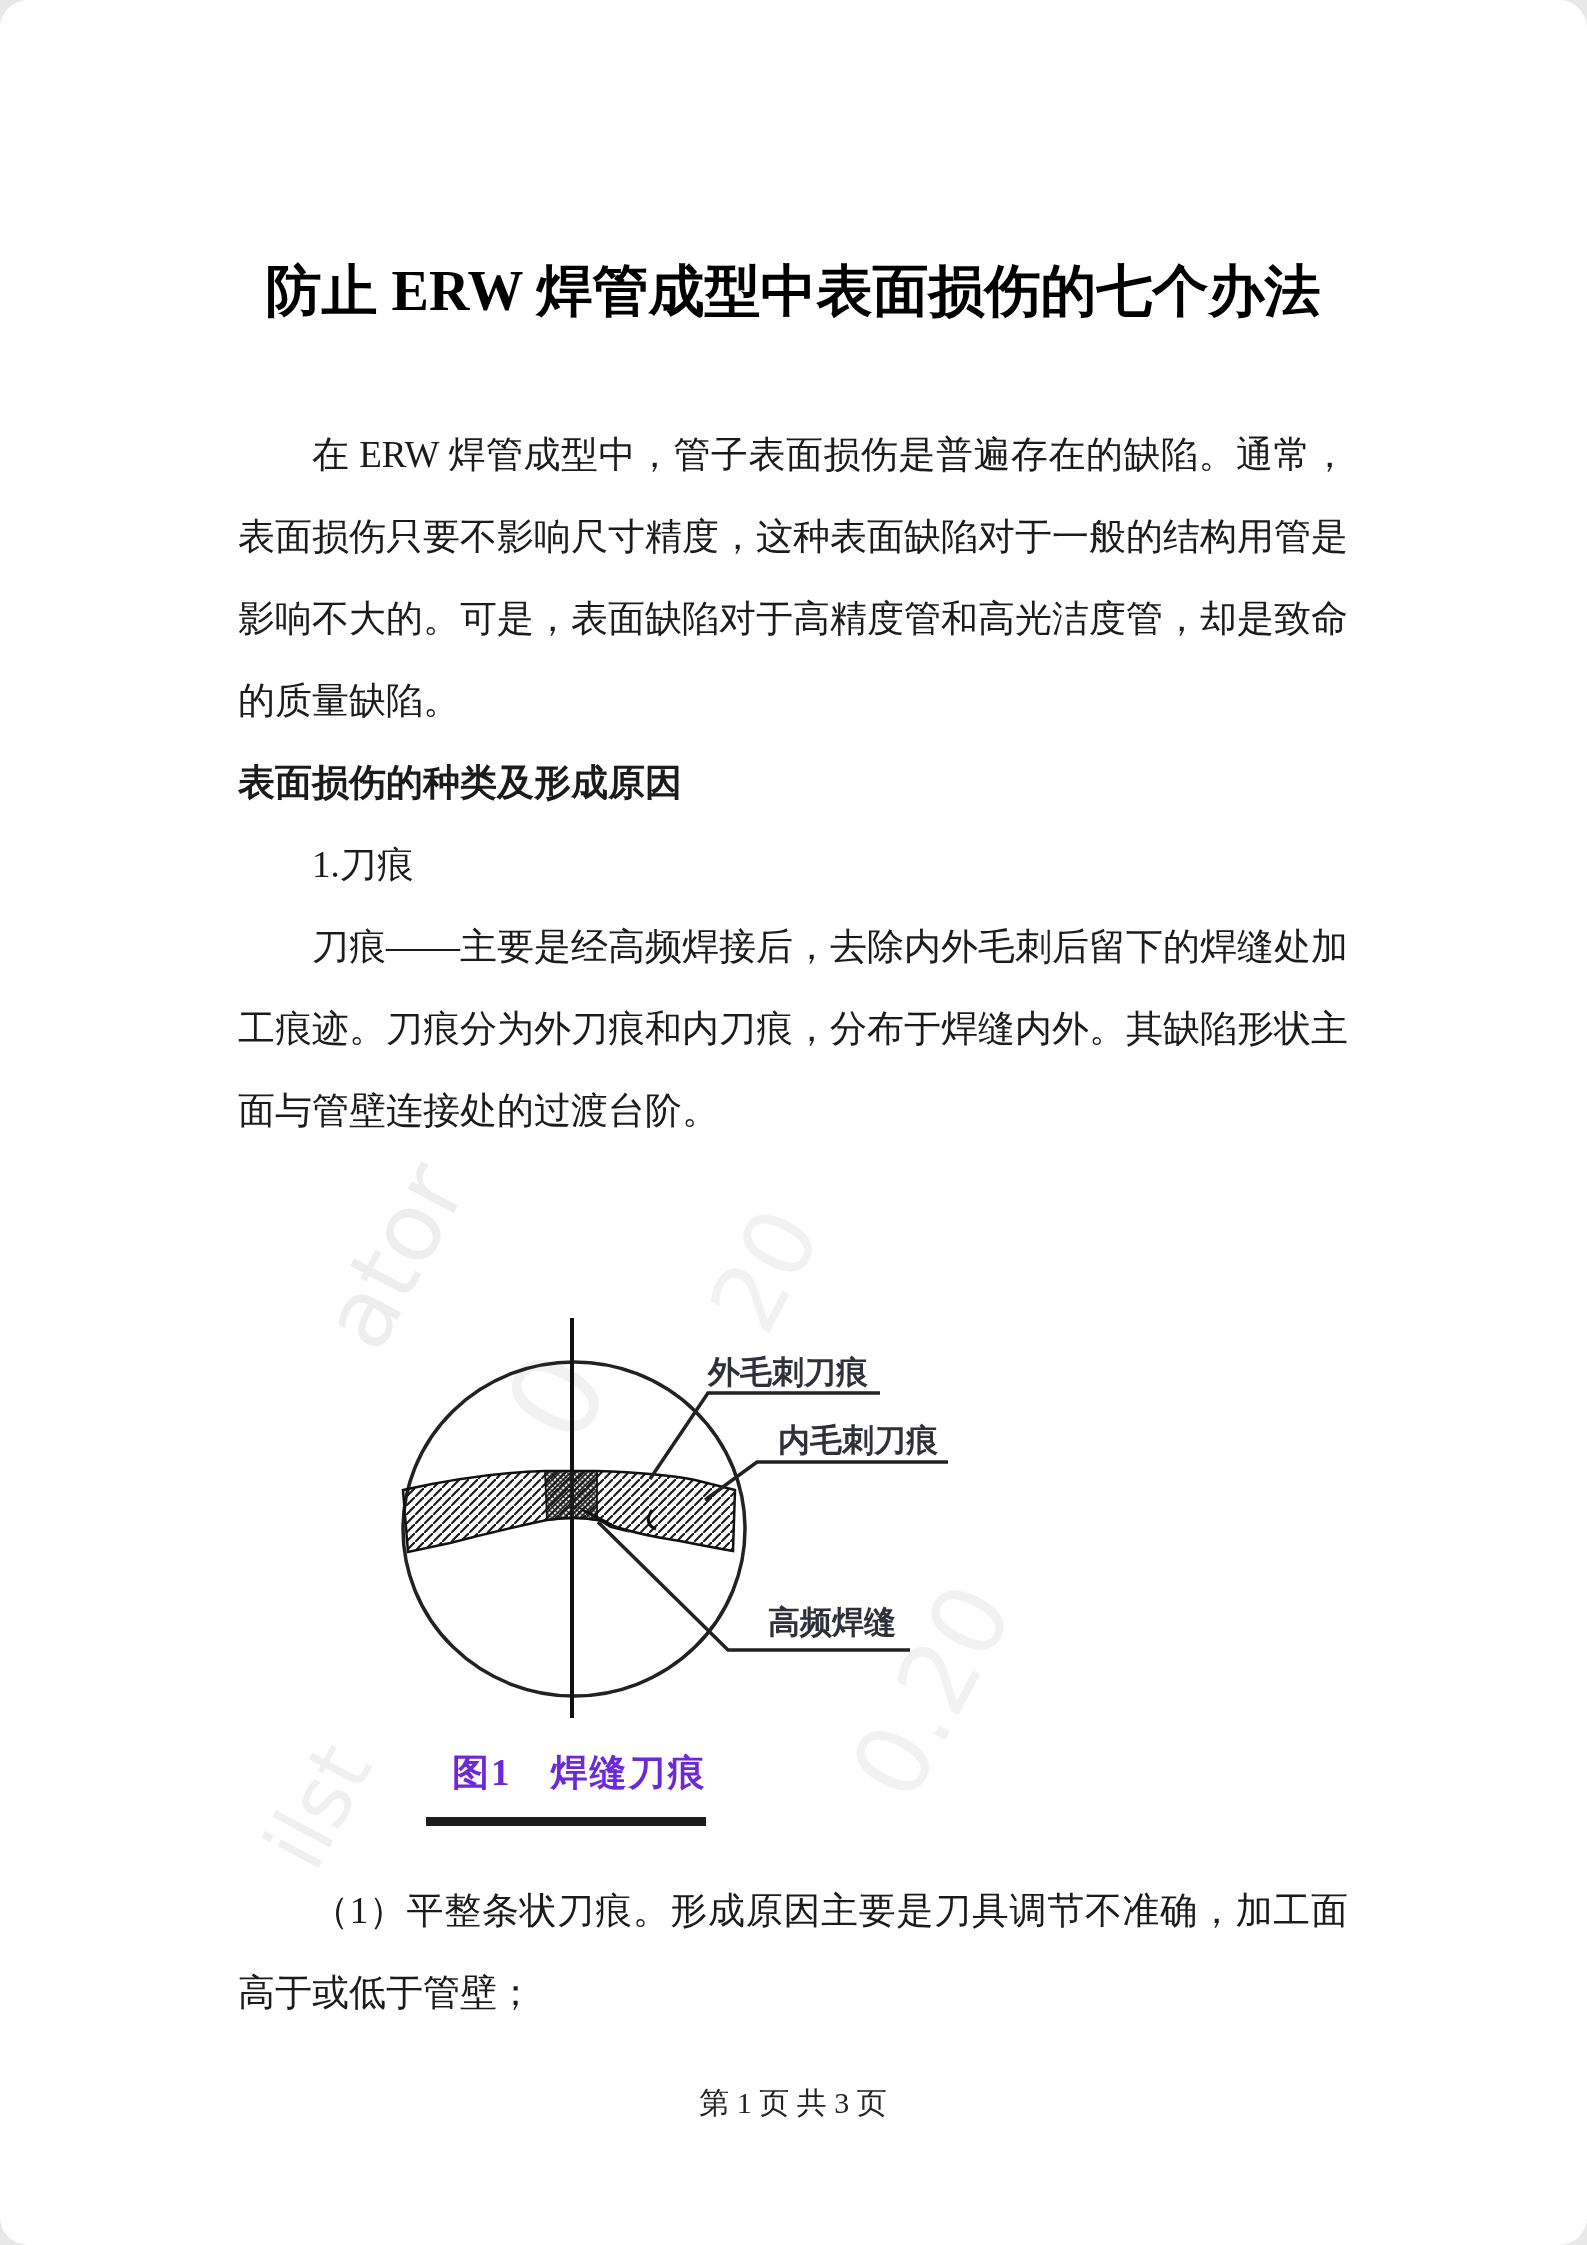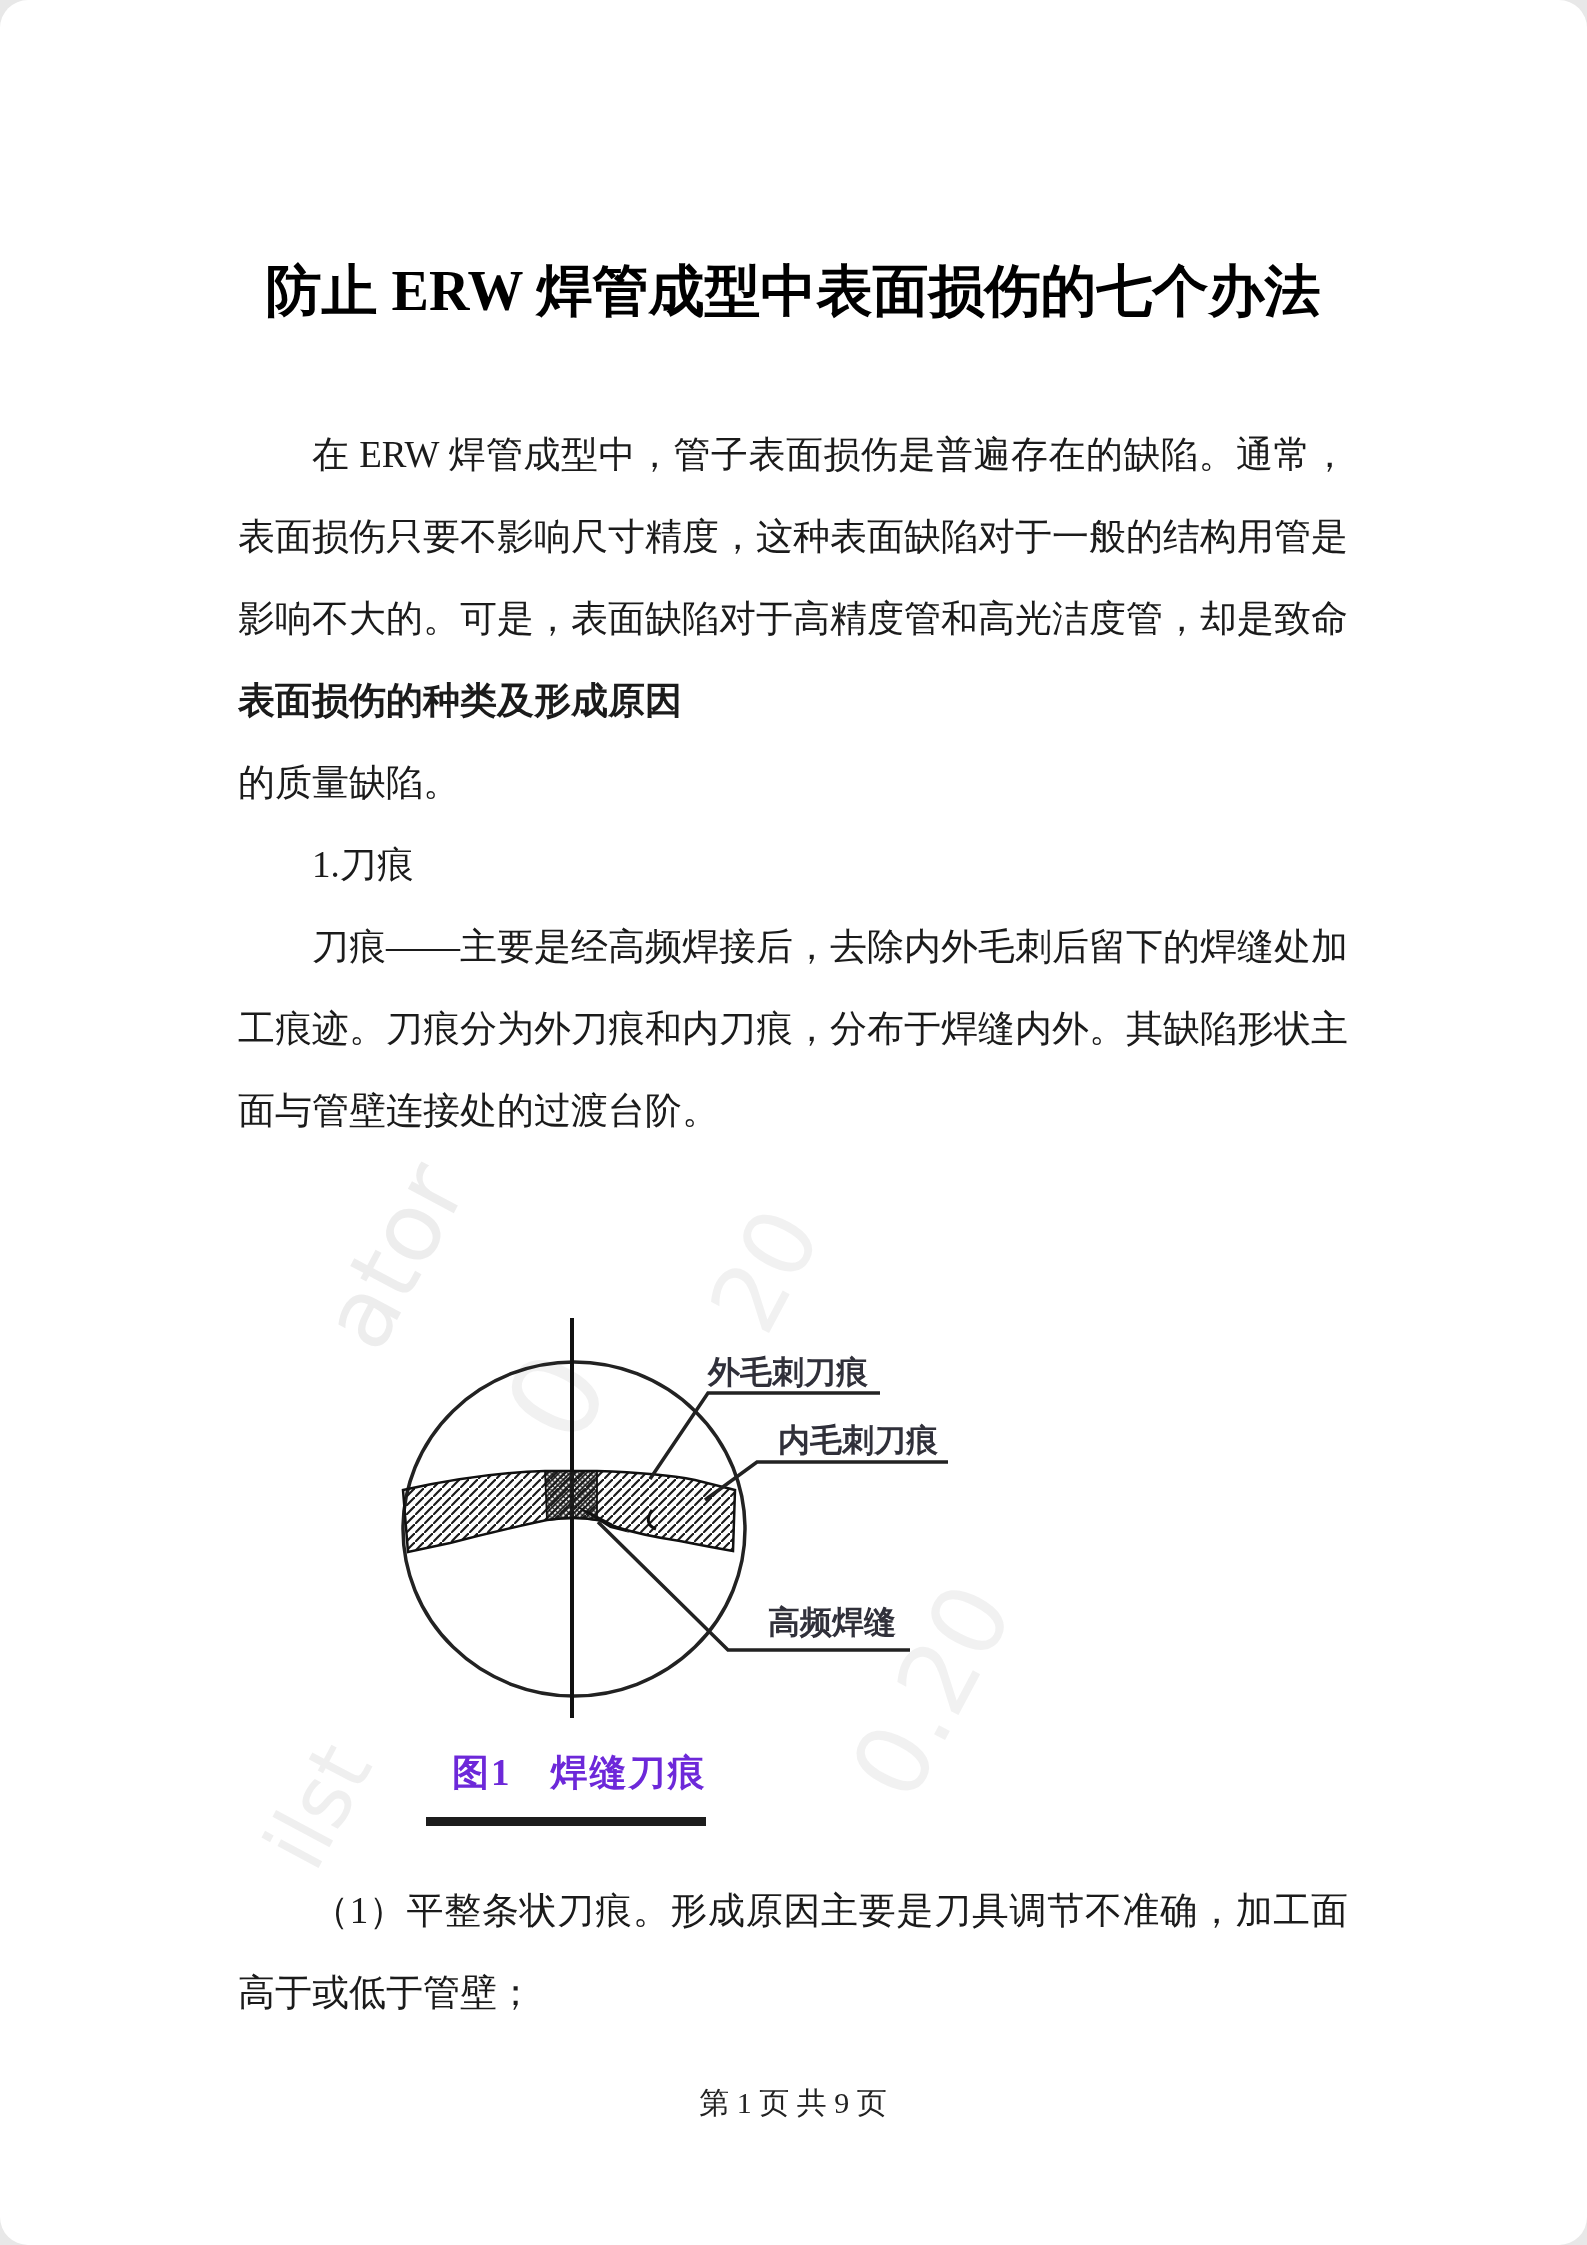--- a/index.html
+++ b/index.html
@@ -63,22 +63,22 @@
 <body>
 
 <div class="page">
 
   <h1 class="title">防止 ERW 焊管成型中表面损伤的七个办法</h1>
 
   <div class="flow" id="flow-top">
       <div class="line indent fill">在 ERW 焊管成型中，管子表面损伤是普遍存在的缺陷。通常，</div>
       <div class="line fill">表面损伤只要不影响尺寸精度，这种表面缺陷对于一般的结构用管是</div>
       <div class="line fill">影响不大的。可是，表面缺陷对于高精度管和高光洁度管，却是致命</div>
+      <div class="line">的质量缺陷。</div>
       <div class="line bold">表面损伤的种类及形成原因</div>
-      <div class="line">的质量缺陷。</div>
       <div class="line indent">1.刀痕</div>
       <div class="line indent fill">刀痕——主要是经高频焊接后，去除内外毛刺后留下的焊缝处加</div>
       <div class="line fill">工痕迹。刀痕分为外刀痕和内刀痕，分布于焊缝内外。其缺陷形状主</div>
       <div class="line">面与管壁连接处的过渡台阶。</div>
     </div>
 
   <div class="figure">
     <div>
         <span class="wm" style="left: 300px; top: 81px; font-size: 95px; opacity: 0.1; transform: rotate(-62deg);">ator</span>
         <span class="wm" style="left: 478px; top: 164px; font-size: 120px; opacity: 0.08; transform: rotate(-62deg);">0</span>
@@ -122,15 +122,15 @@
   </div>
 
   <div class="fig-caption">图1　焊缝刀痕</div>
   <div class="fig-caption-bar"></div>
 
   <div class="flow" id="flow-bottom">
       <div class="line indent fill">（1）平整条状刀痕。形成原因主要是刀具调节不准确，加工面</div>
       <div class="line">高于或低于管壁；</div>
     </div>
 
-  <div class="footer">第 1 页 共 9 页</div>
+  <div class="footer">第 1 页 共 3 页</div>
 
 </div>
 
 </body></html>

